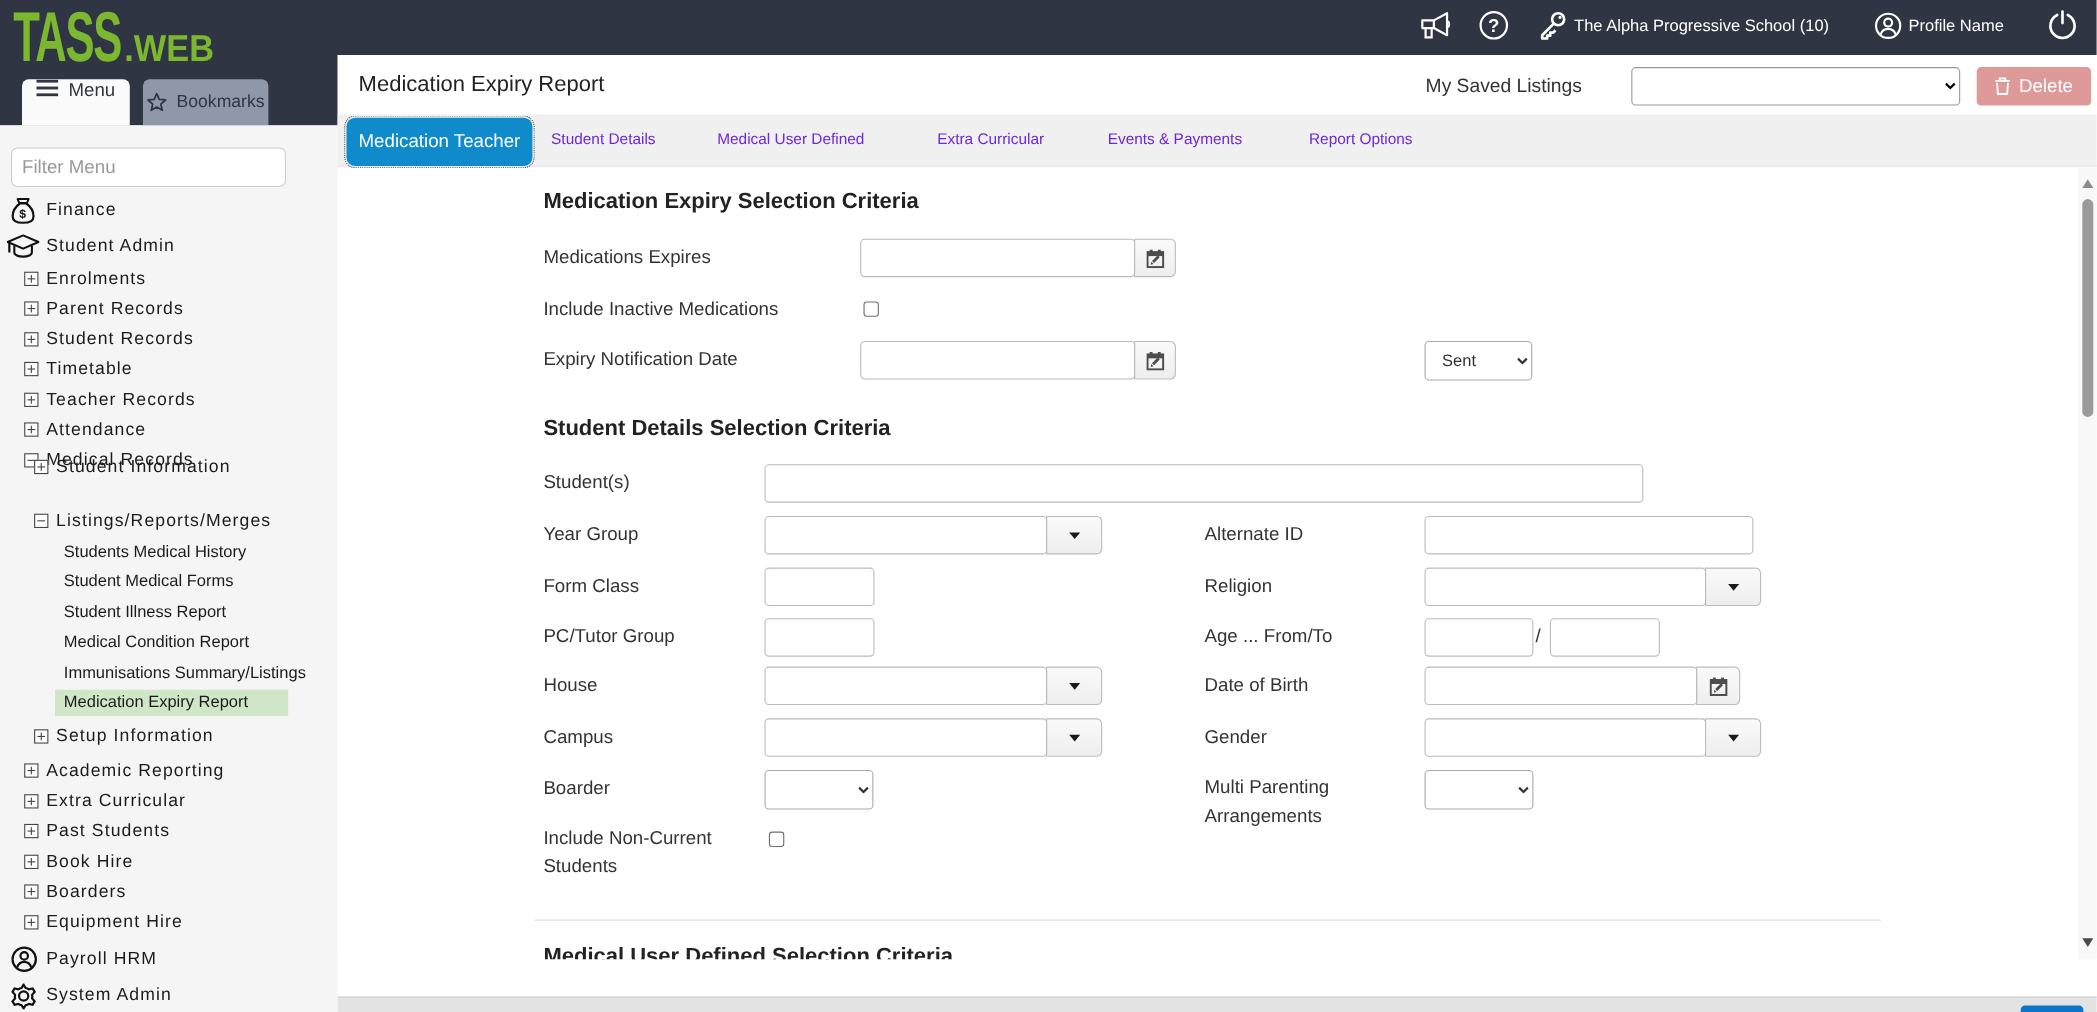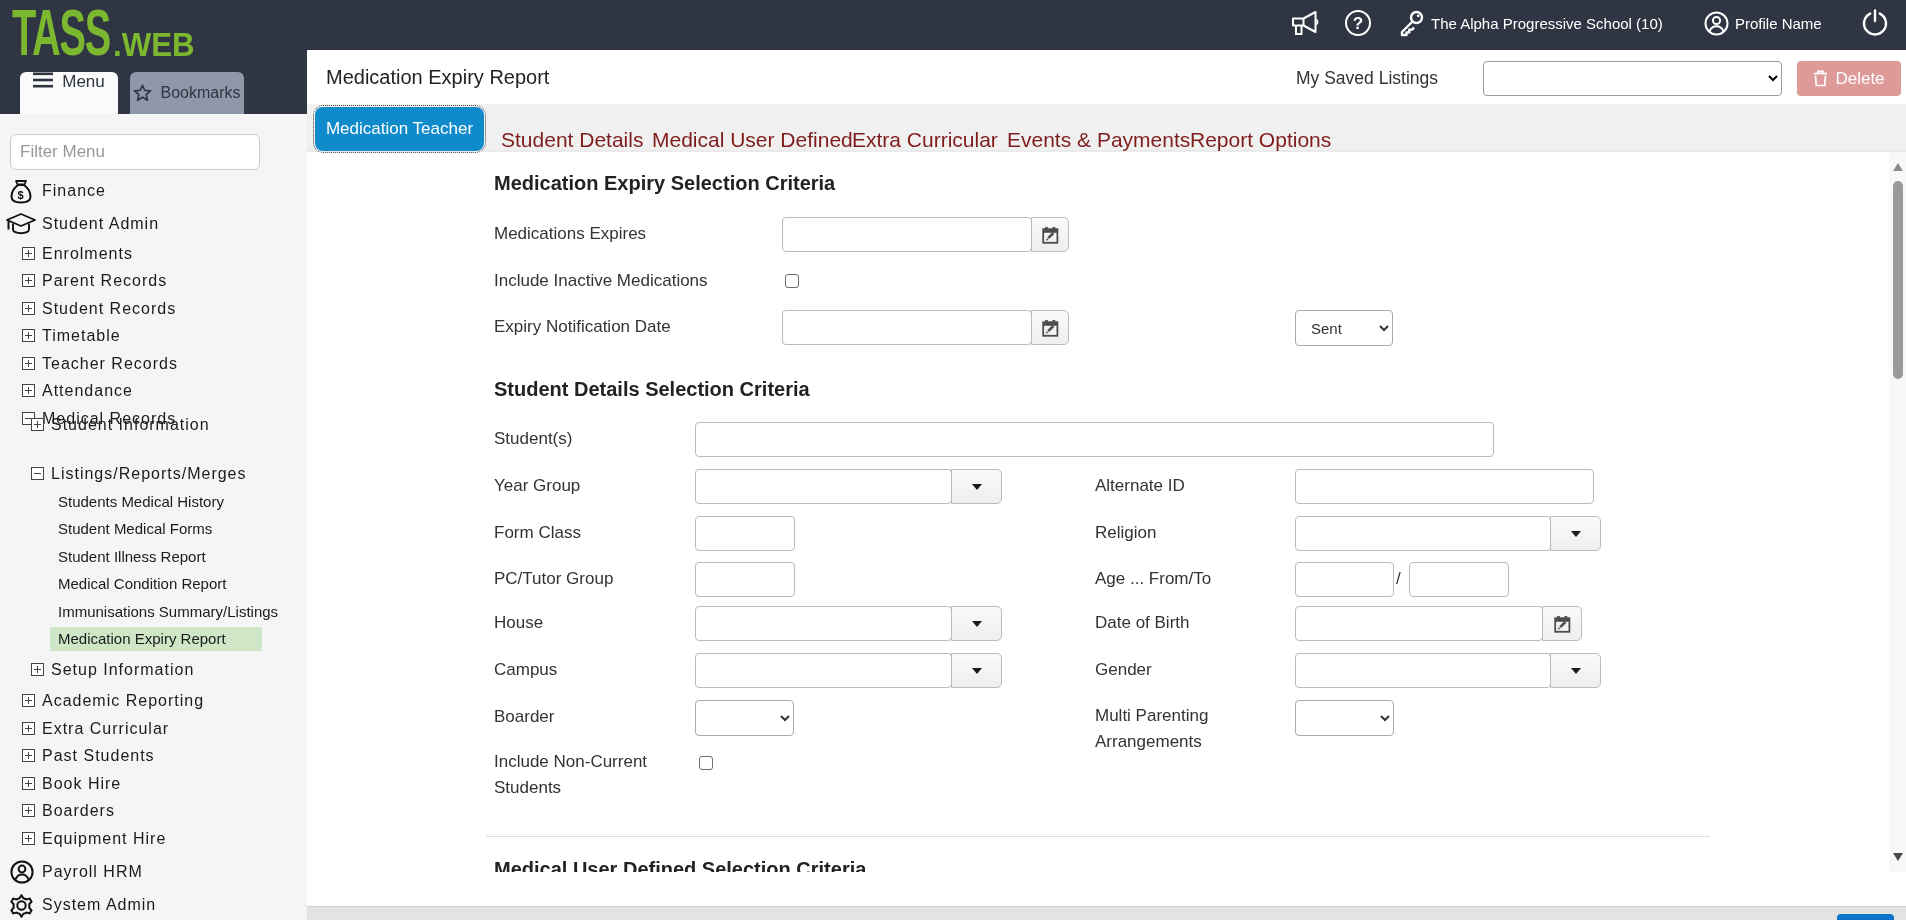--- a/index.html
+++ b/index.html
@@ -24,21 +24,21 @@
 .pm:before { content:""; position:absolute; left:2px; right:2px; top:5px; height:1px; background:#444; }
 .pm.plus:after { content:""; position:absolute; top:2px; bottom:2px; left:5px; width:1px; background:#444; }
 
 #ptitle { position:absolute; left:19px; top:16px; font-size:20px; color:#222; }
 #msl { position:absolute; left:989px; top:18px; font-size:17.5px; color:#333; }
 #mslsel { position:absolute; left:1176px; top:11px; width:299px; height:35px; border:1px solid #999; border-radius:4px; background:#fff; }
 #delbtn { position:absolute; left:1490px; top:11px; width:104px; height:35px; background:#dd9a98; border-radius:4px; color:#fff; font-size:17px; display:flex; align-items:center; justify-content:center; gap:7px; }
 
 #tabbar { position:absolute; left:0; top:54px; width:1599px; height:48px; background:#f0f0f0; border-bottom:2px solid #eaeaea; }
 #activetab { position:absolute; left:8px; top:3px; outline:1px dotted #444; outline-offset:1px; width:169px; height:44px; background:#0f8aca; border-radius:8px; color:#fff; font-size:17px; display:flex; align-items:center; justify-content:center; }
-.tablink { position:absolute; top:14px; height:44px; line-height:44px; color:#7f1d1d; font-size:21px; }
+.tablink { position:absolute; top:0; height:44px; line-height:44px; color:#6d28d9; font-size:14px; }
 
 #content { position:absolute; left:0; top:105px; width:1582px; height:717px; background:#fff; overflow:hidden; }
 .h2 { position:absolute; left:187px; font-size:20px; font-weight:bold; color:#222; white-space:nowrap; }
 .lbl { position:absolute; font-size:17px; color:#333; white-space:nowrap; line-height:26px; }
 .inp { position:absolute; height:35px; border:1px solid #bbb; border-radius:4px; background:#fff; }
 .btn-att { position:absolute; height:35px; border:1px solid #bbb; background:linear-gradient(#fafafa,#eee); display:flex; align-items:center; justify-content:center; }
 .ddbtn { border-radius:0 5px 5px 0; width:51px; }
 .calbtn { border-radius:0 5px 5px 0; width:38px; }
 .tri { width:0; height:0; border-left:5px solid transparent; border-right:5px solid transparent; border-top:6px solid #1a1a1a; }
 select.sel { position:absolute; height:36px; border:1px solid #aaa; border-radius:4px; background:#fff; font-size:15px; font-family:"Liberation Sans",sans-serif; padding-left:11px; color:#333; }

